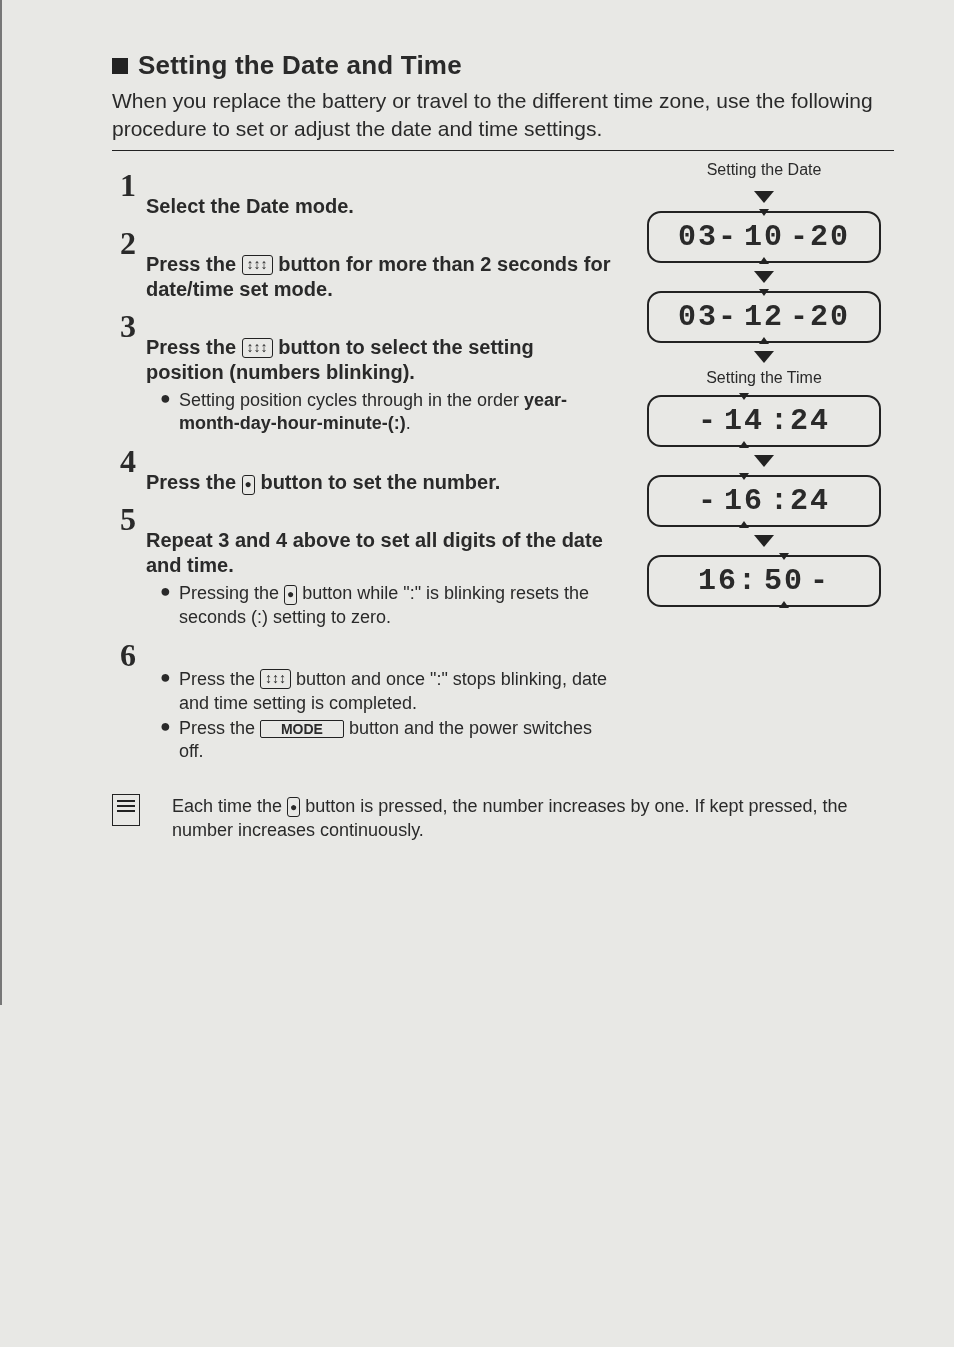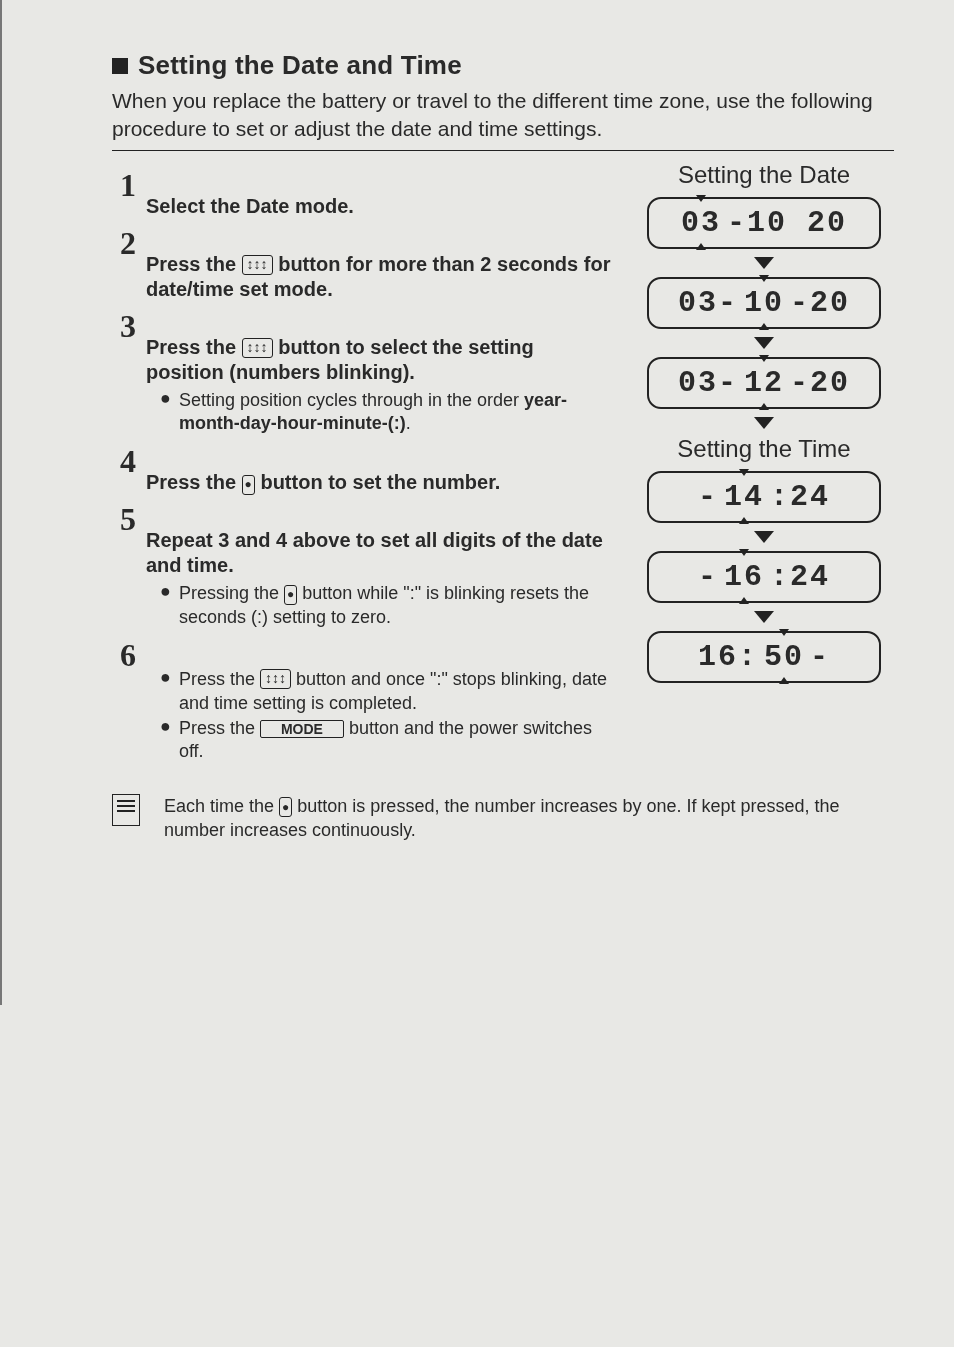--- a/index.html
+++ b/index.html
@@ -105,21 +105,21 @@
     height: 18px;
   }
   .mode-btn {
     border: 1.5px solid #222;
     font-size: 14px;
     padding: 0 20px;
     border-radius: 2px;
     font-weight: 700;
   }
   .right-title {
-    font-size: 24px;
+    font-size: 16px;
     margin: 0 0 6px 0;
     text-align: center;
   }
   .lcd {
     width: 230px;
     height: 48px;
     border: 2px solid #222;
     border-radius: 14px;
     display: flex;
     align-items: center;
@@ -165,21 +165,21 @@
   .down-arrow {
     width: 0;
     height: 0;
     border-left: 10px solid transparent;
     border-right: 10px solid transparent;
     border-top: 12px solid #222;
     margin: 6px 0;
   }
   .note-row {
     display: flex;
-    gap: 24px;
+    gap: 32px;
     margin-top: 24px;
     align-items: flex-start;
   }
   .note-icon {
     width: 26px;
     height: 30px;
     border: 1.5px solid #222;
     position: relative;
     flex-shrink: 0;
   }
@@ -306,26 +306,20 @@
             </div>
           </div>
         </div>
       </div>
 
     </div>
 
     <div class="right">
       <div class="right-title">Setting the Date</div>
 
-      <div class="lcd">
-        <div class="seg">
-          <span class="blink">03</span>
-            <span>-10 20</span>
-        </div>
-      </div>
       <div class="down-arrow"></div>
 
       <div class="lcd">
         <div class="seg">
           <span>03-</span>
             <span class="blink">10</span>
             <span>-20</span>
         </div>
       </div>
       <div class="down-arrow"></div>

